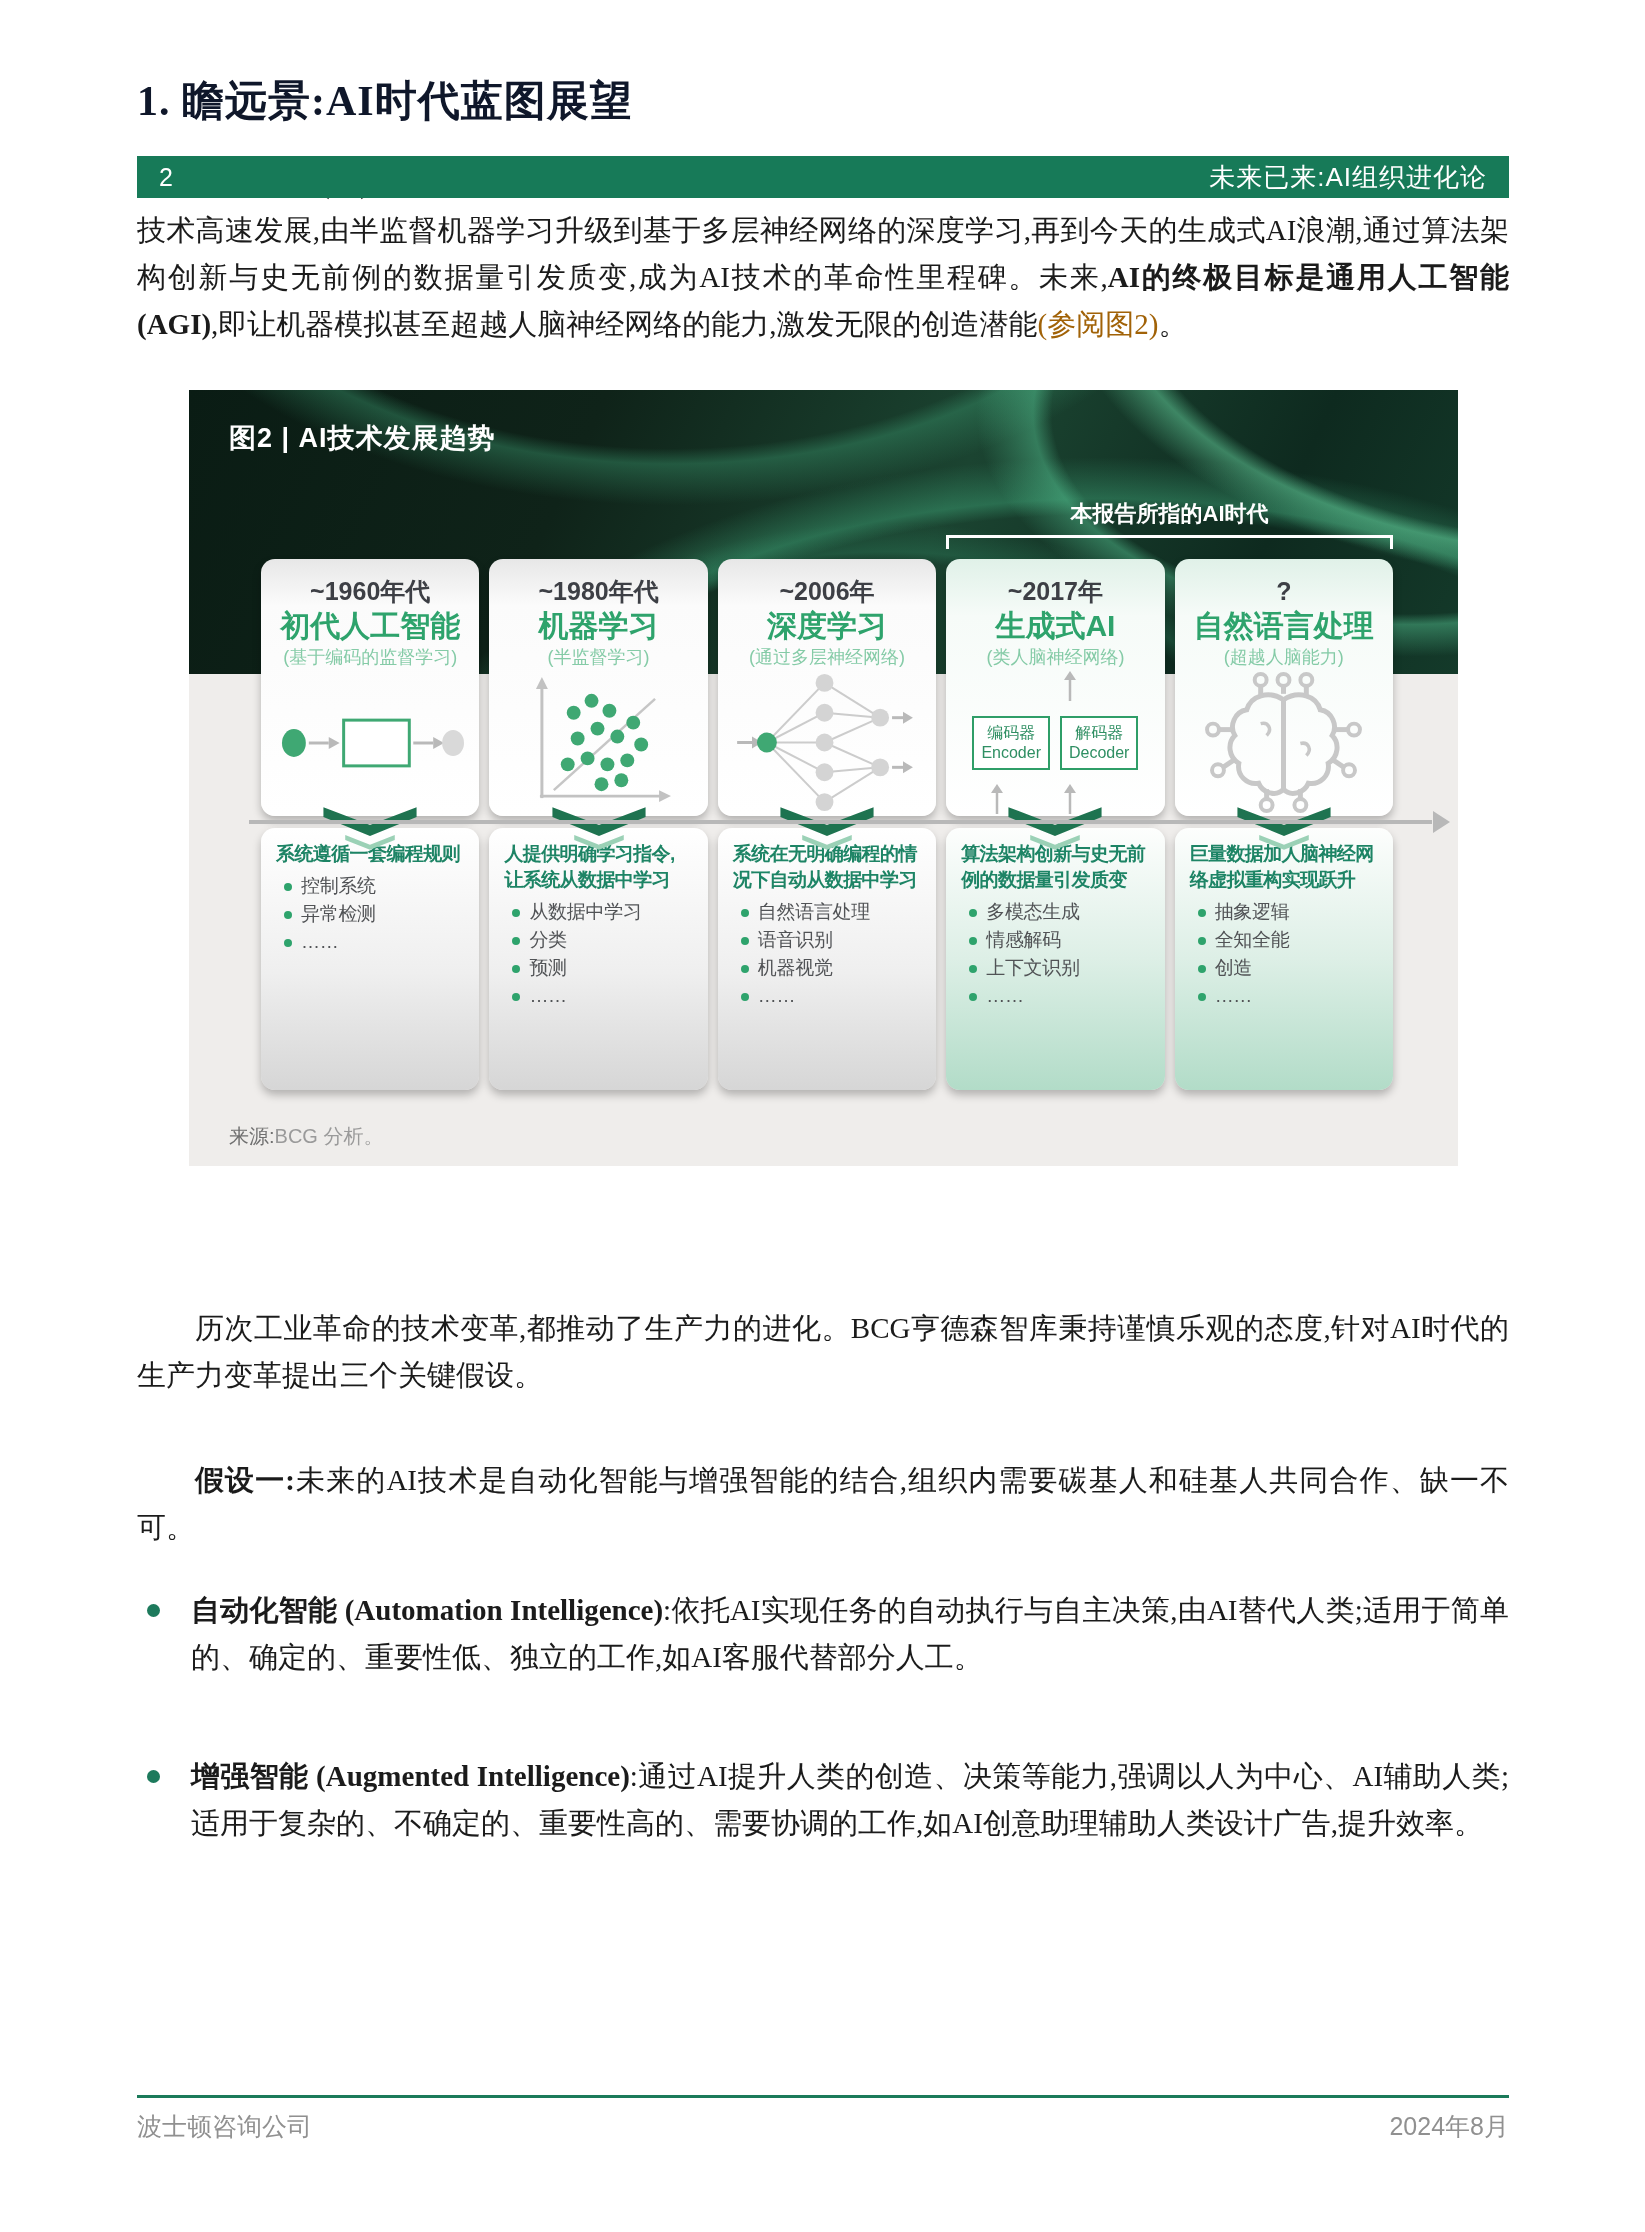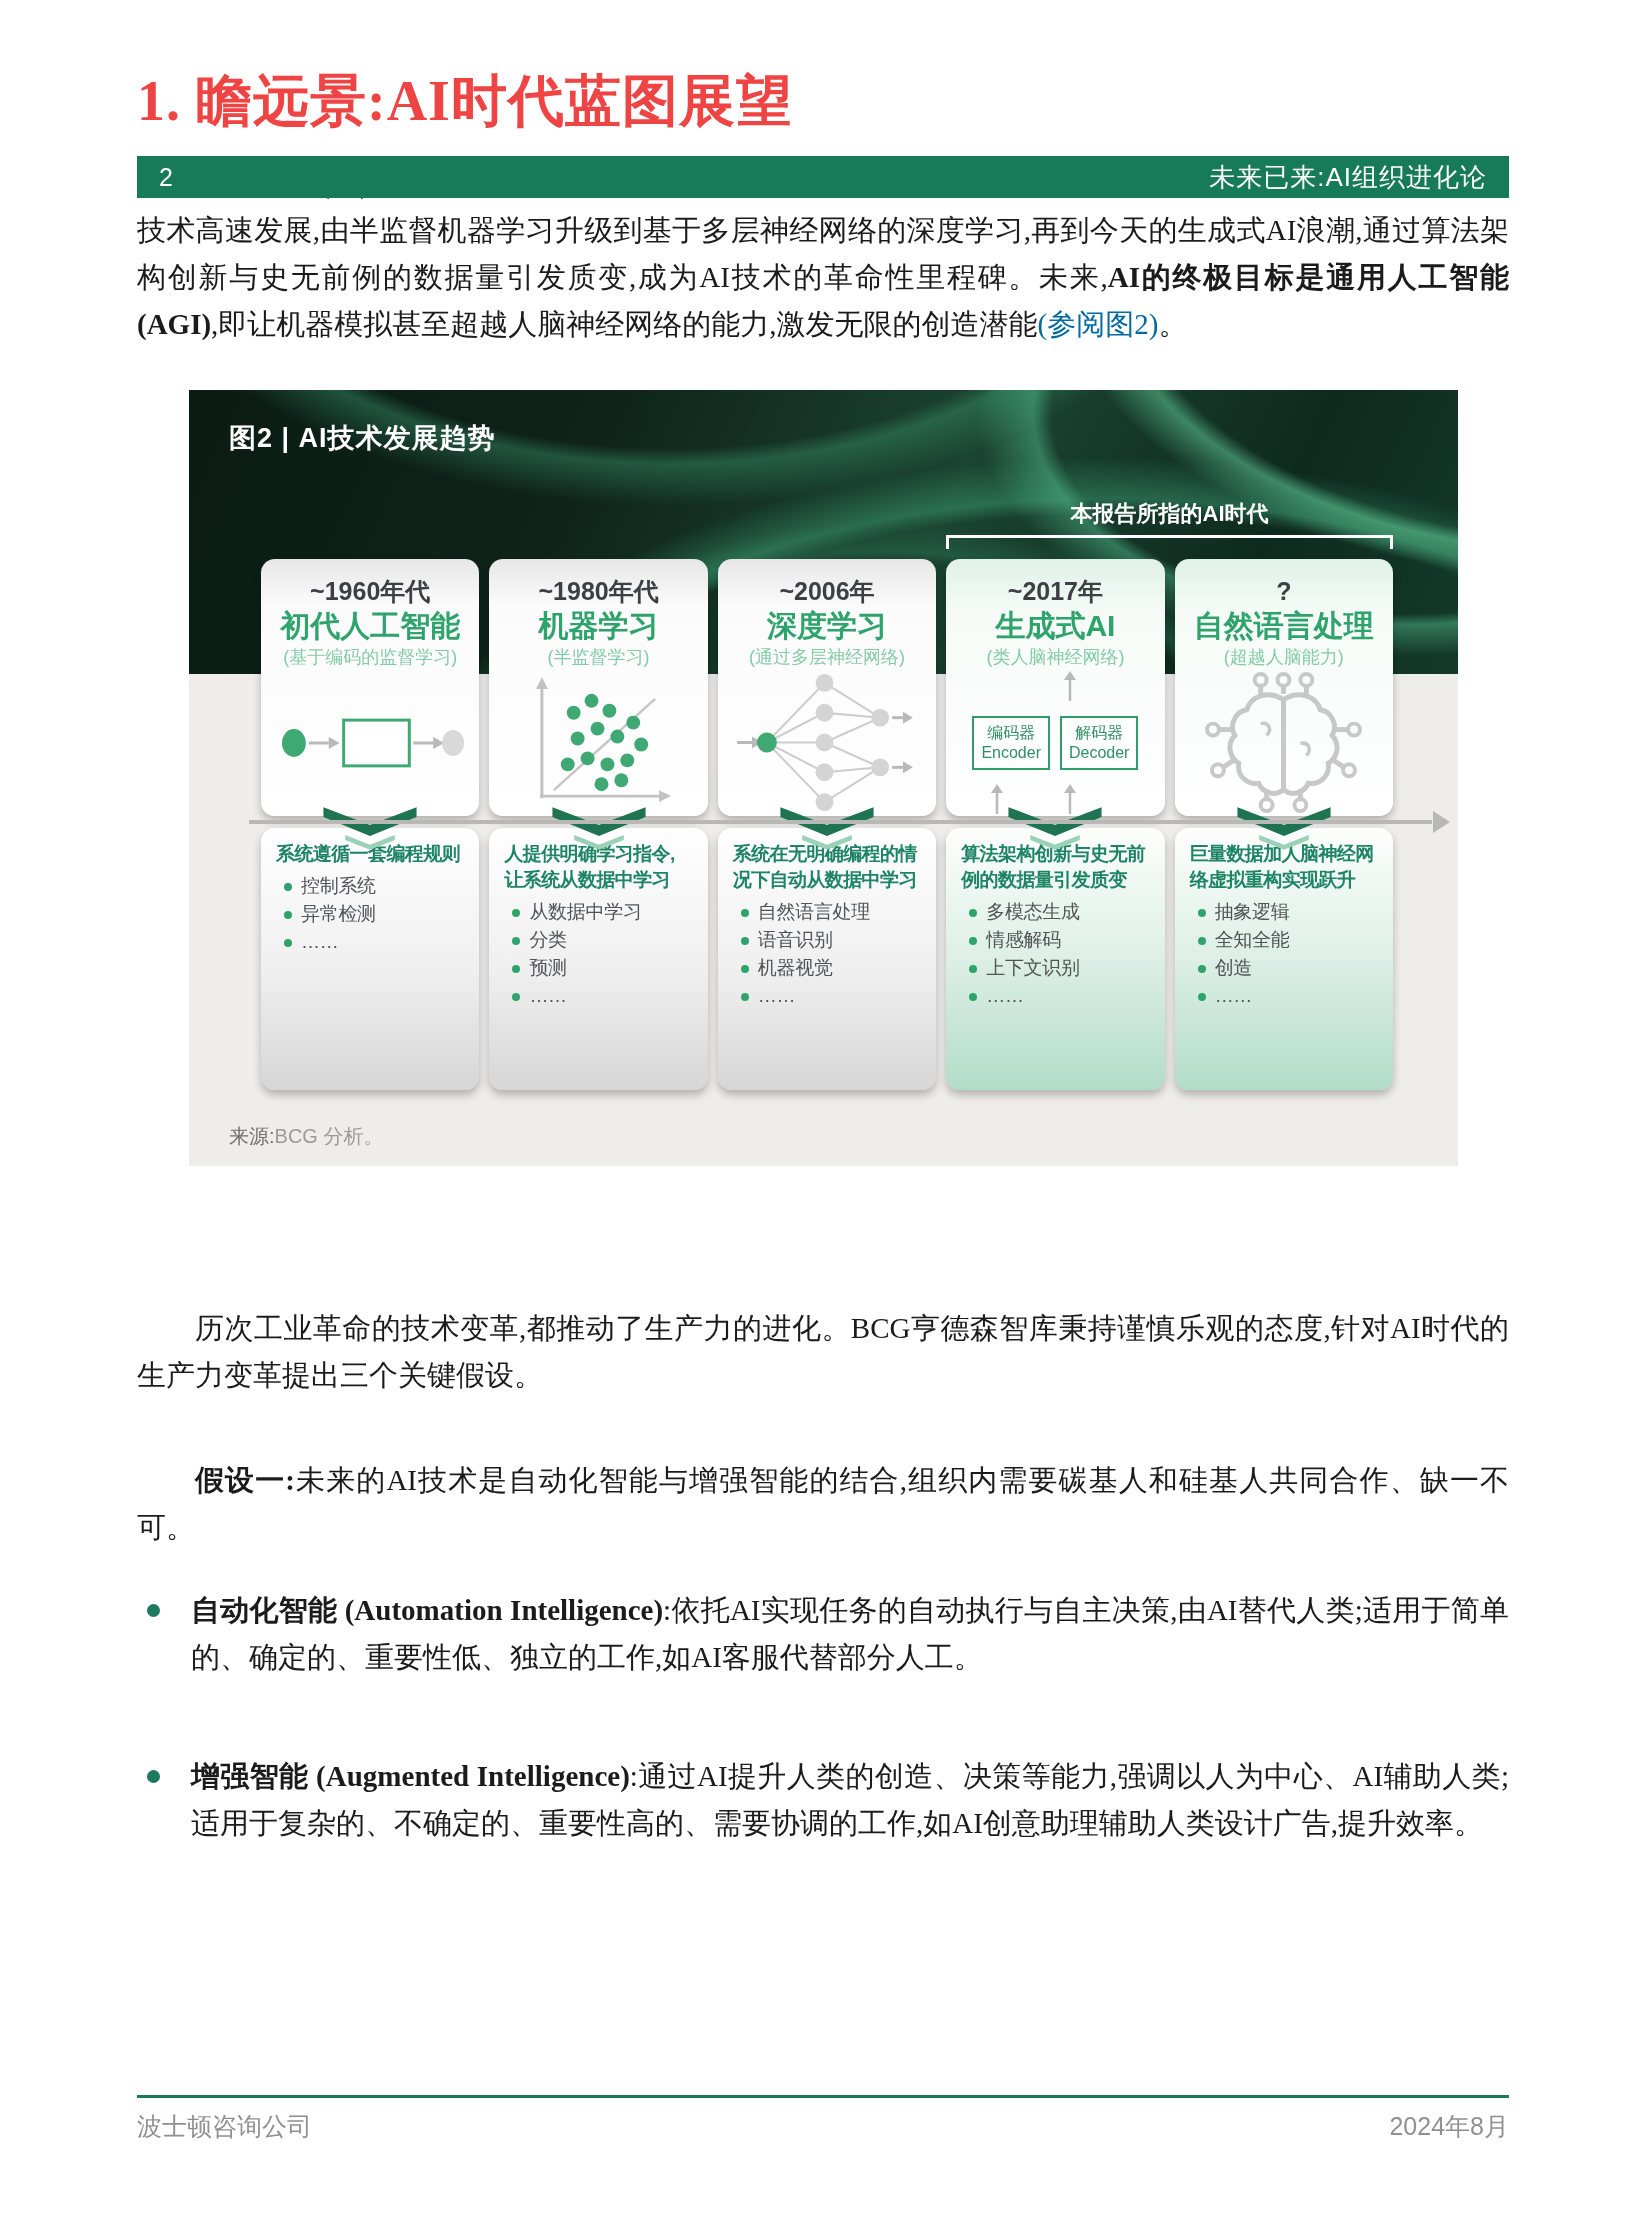--- a/index.html
+++ b/index.html
@@ -7,24 +7,24 @@
         font-family:"Liberation Serif","DejaVu Serif",serif;}
 
   
   .topbar{position:absolute;left:137px;right:137px;top:156px;height:42px;background:#177a58;
           display:flex;justify-content:space-between;align-items:center;padding:0 22px;box-sizing:border-box;
           font-family:"Liberation Sans","DejaVu Sans",sans-serif;color:#ffffff;}
   .topbar .pageno{font-size:25px;}
   .topbar .doctitle{font-size:26px;letter-spacing:1px;}
 
   
-  .heading{margin:76px 137px 0;font-size:56px;line-height:50px;font-weight:700;color:#ef4444;letter-spacing:1px;}
+  .heading{margin:76px 137px 0;font-size:42px;line-height:50px;font-weight:700;color:#0f172a;letter-spacing:1px;}
   .para{margin:34px 137px 0;font-size:29px;line-height:47px;color:#1b1b1b;text-align:justify;text-indent:2em;}
   .para b{font-weight:700;}
-  .figref{color:#0369a1;}
+  .figref{color:#a16207;}
 
   
   .figure{position:relative;margin:42px 0 0 189px;width:1269px;height:776px;background:#efedeb;overflow:hidden;
           font-family:"Liberation Sans","DejaVu Sans",sans-serif;}
   .fig-hero{position:absolute;left:0;top:0;right:0;height:284px;
     background:
       radial-gradient(ellipse 896px 517px at 112% -45%, rgba(96,200,150,0) 54%, rgba(96,200,150,.55) 56.5%, rgba(96,200,150,0) 62%),
       radial-gradient(ellipse 756px 428px at 96% 8%, rgba(70,170,125,0) 47%, rgba(80,185,138,.5) 49.5%, rgba(80,185,138,0) 57%),
       radial-gradient(ellipse 1144px 637px at 72% 165%, rgba(60,160,115,0) 54%, rgba(62,165,120,.45) 56.5%, rgba(62,165,120,0) 63%),
       radial-gradient(ellipse 846px 517px at 38% -85%, rgba(45,120,88,0) 58%, rgba(52,135,98,.5) 61%, rgba(52,135,98,0) 69%),

